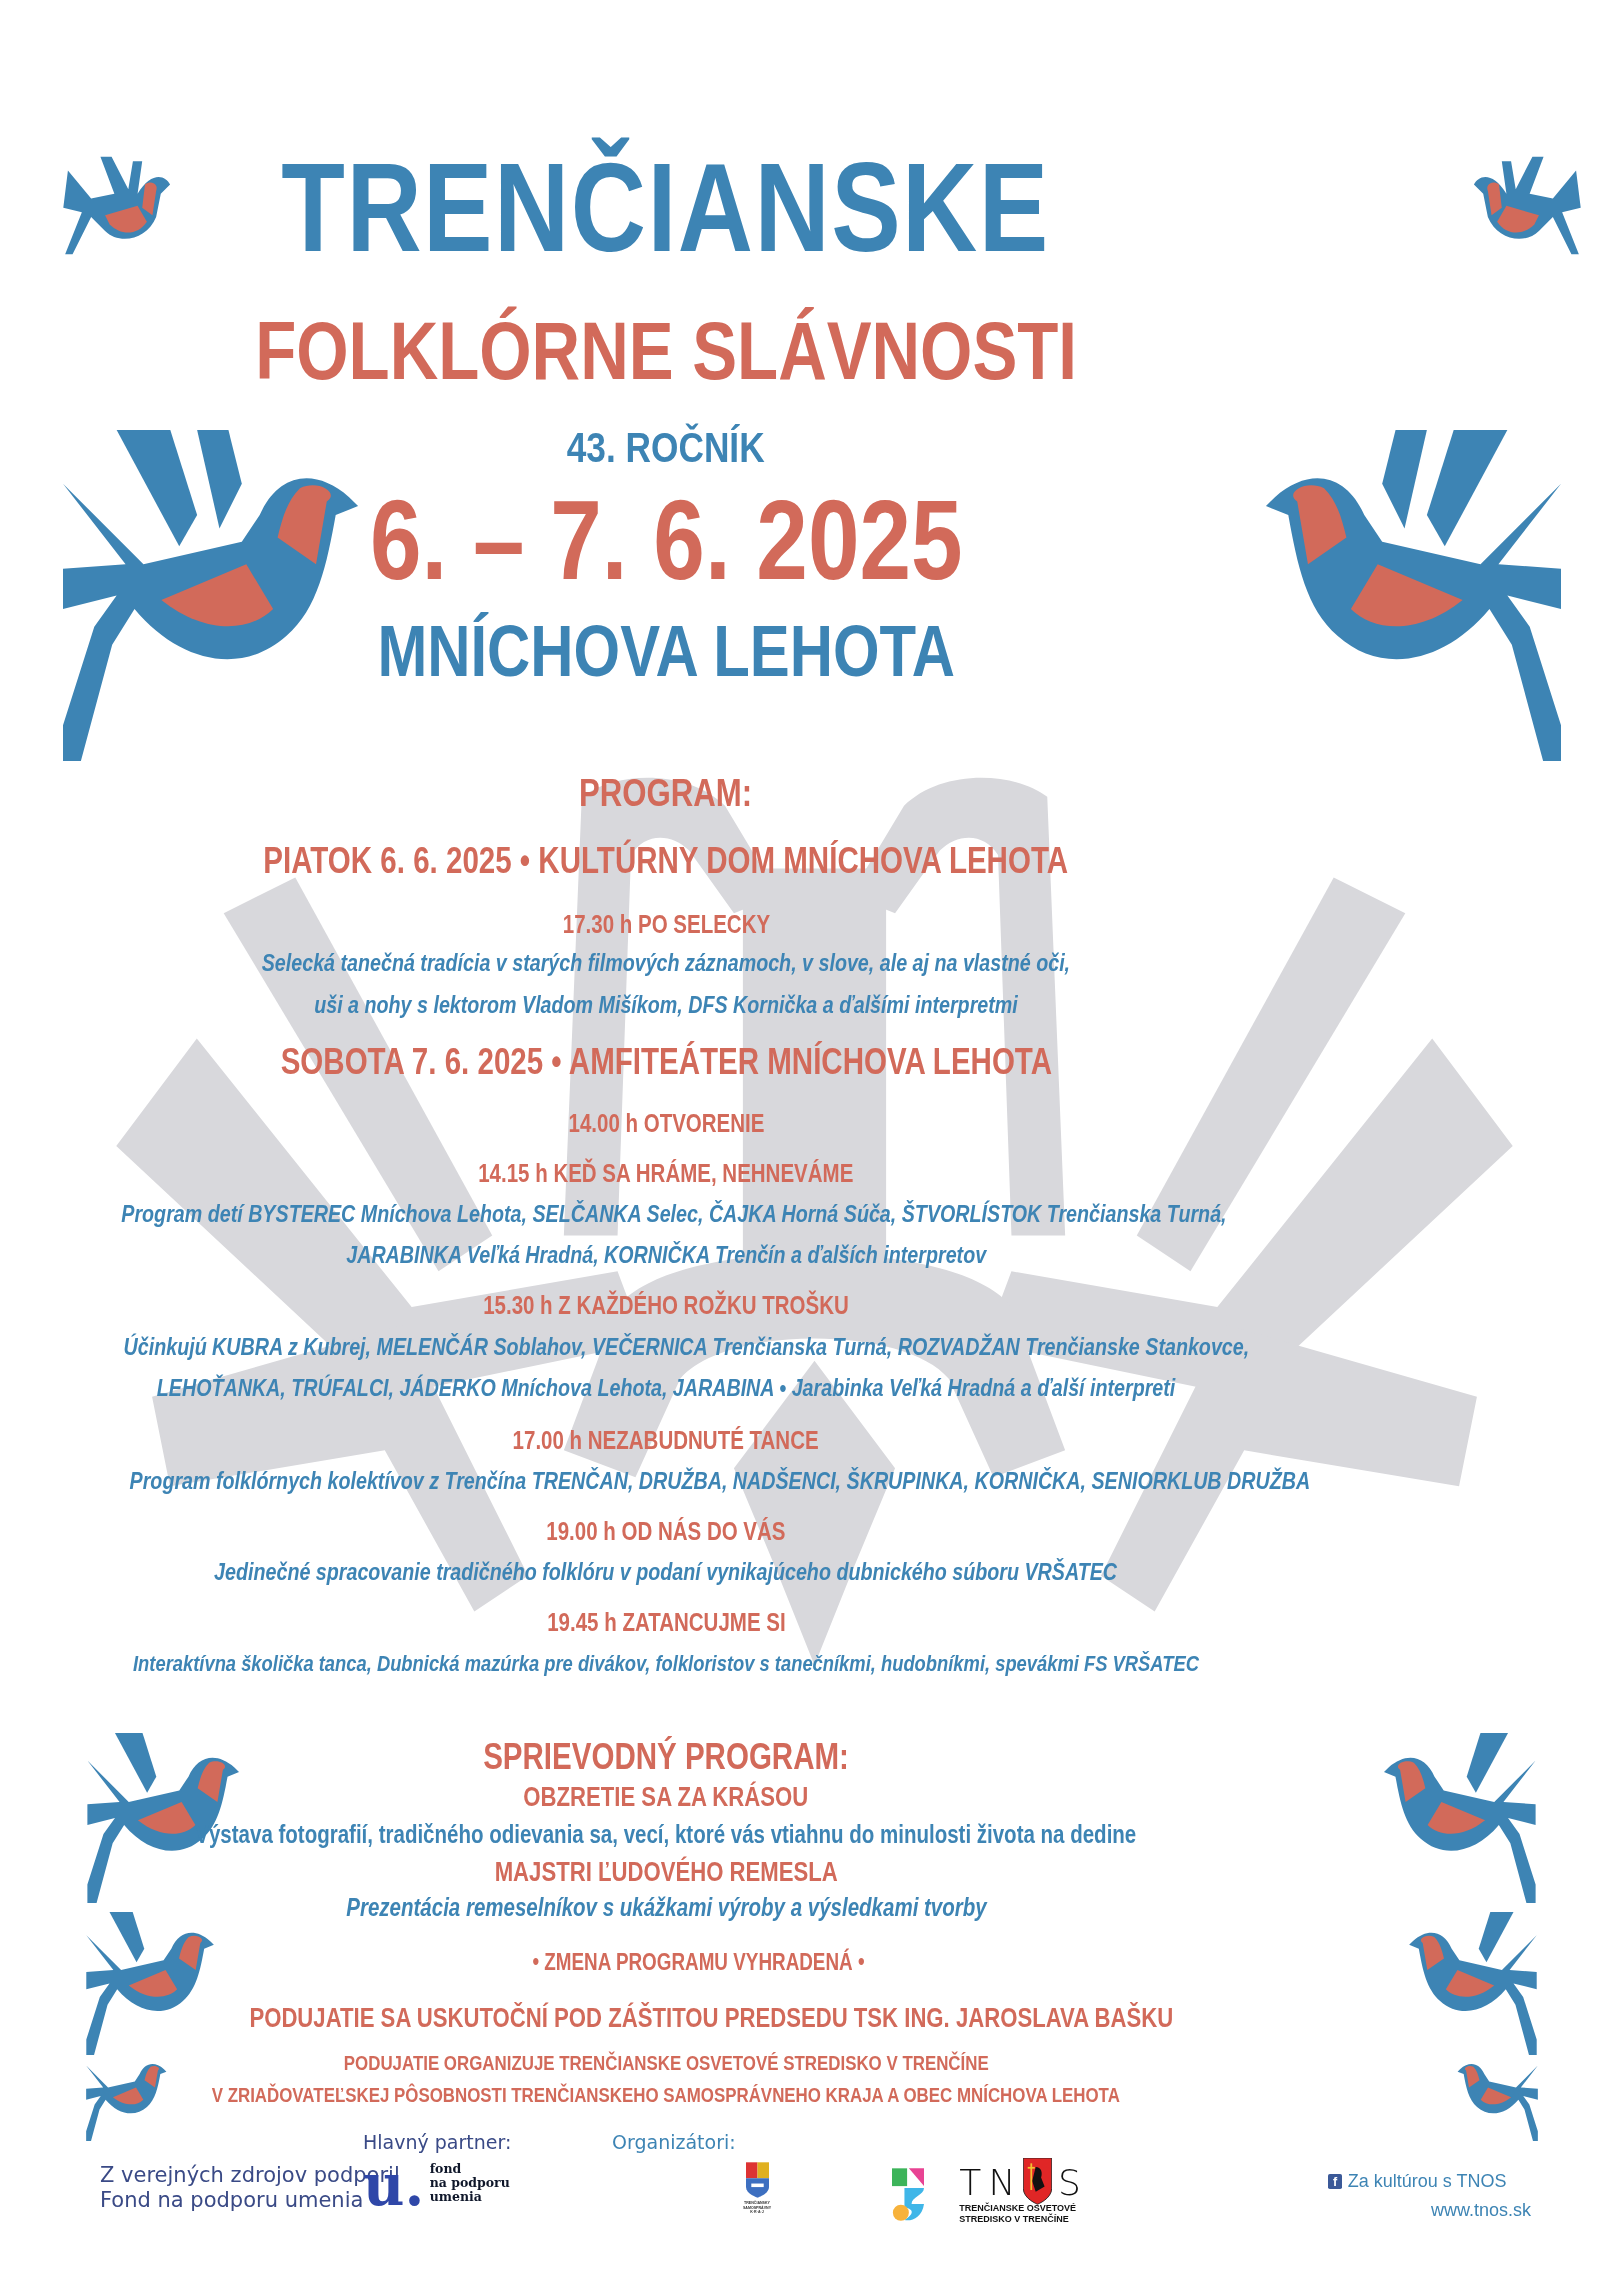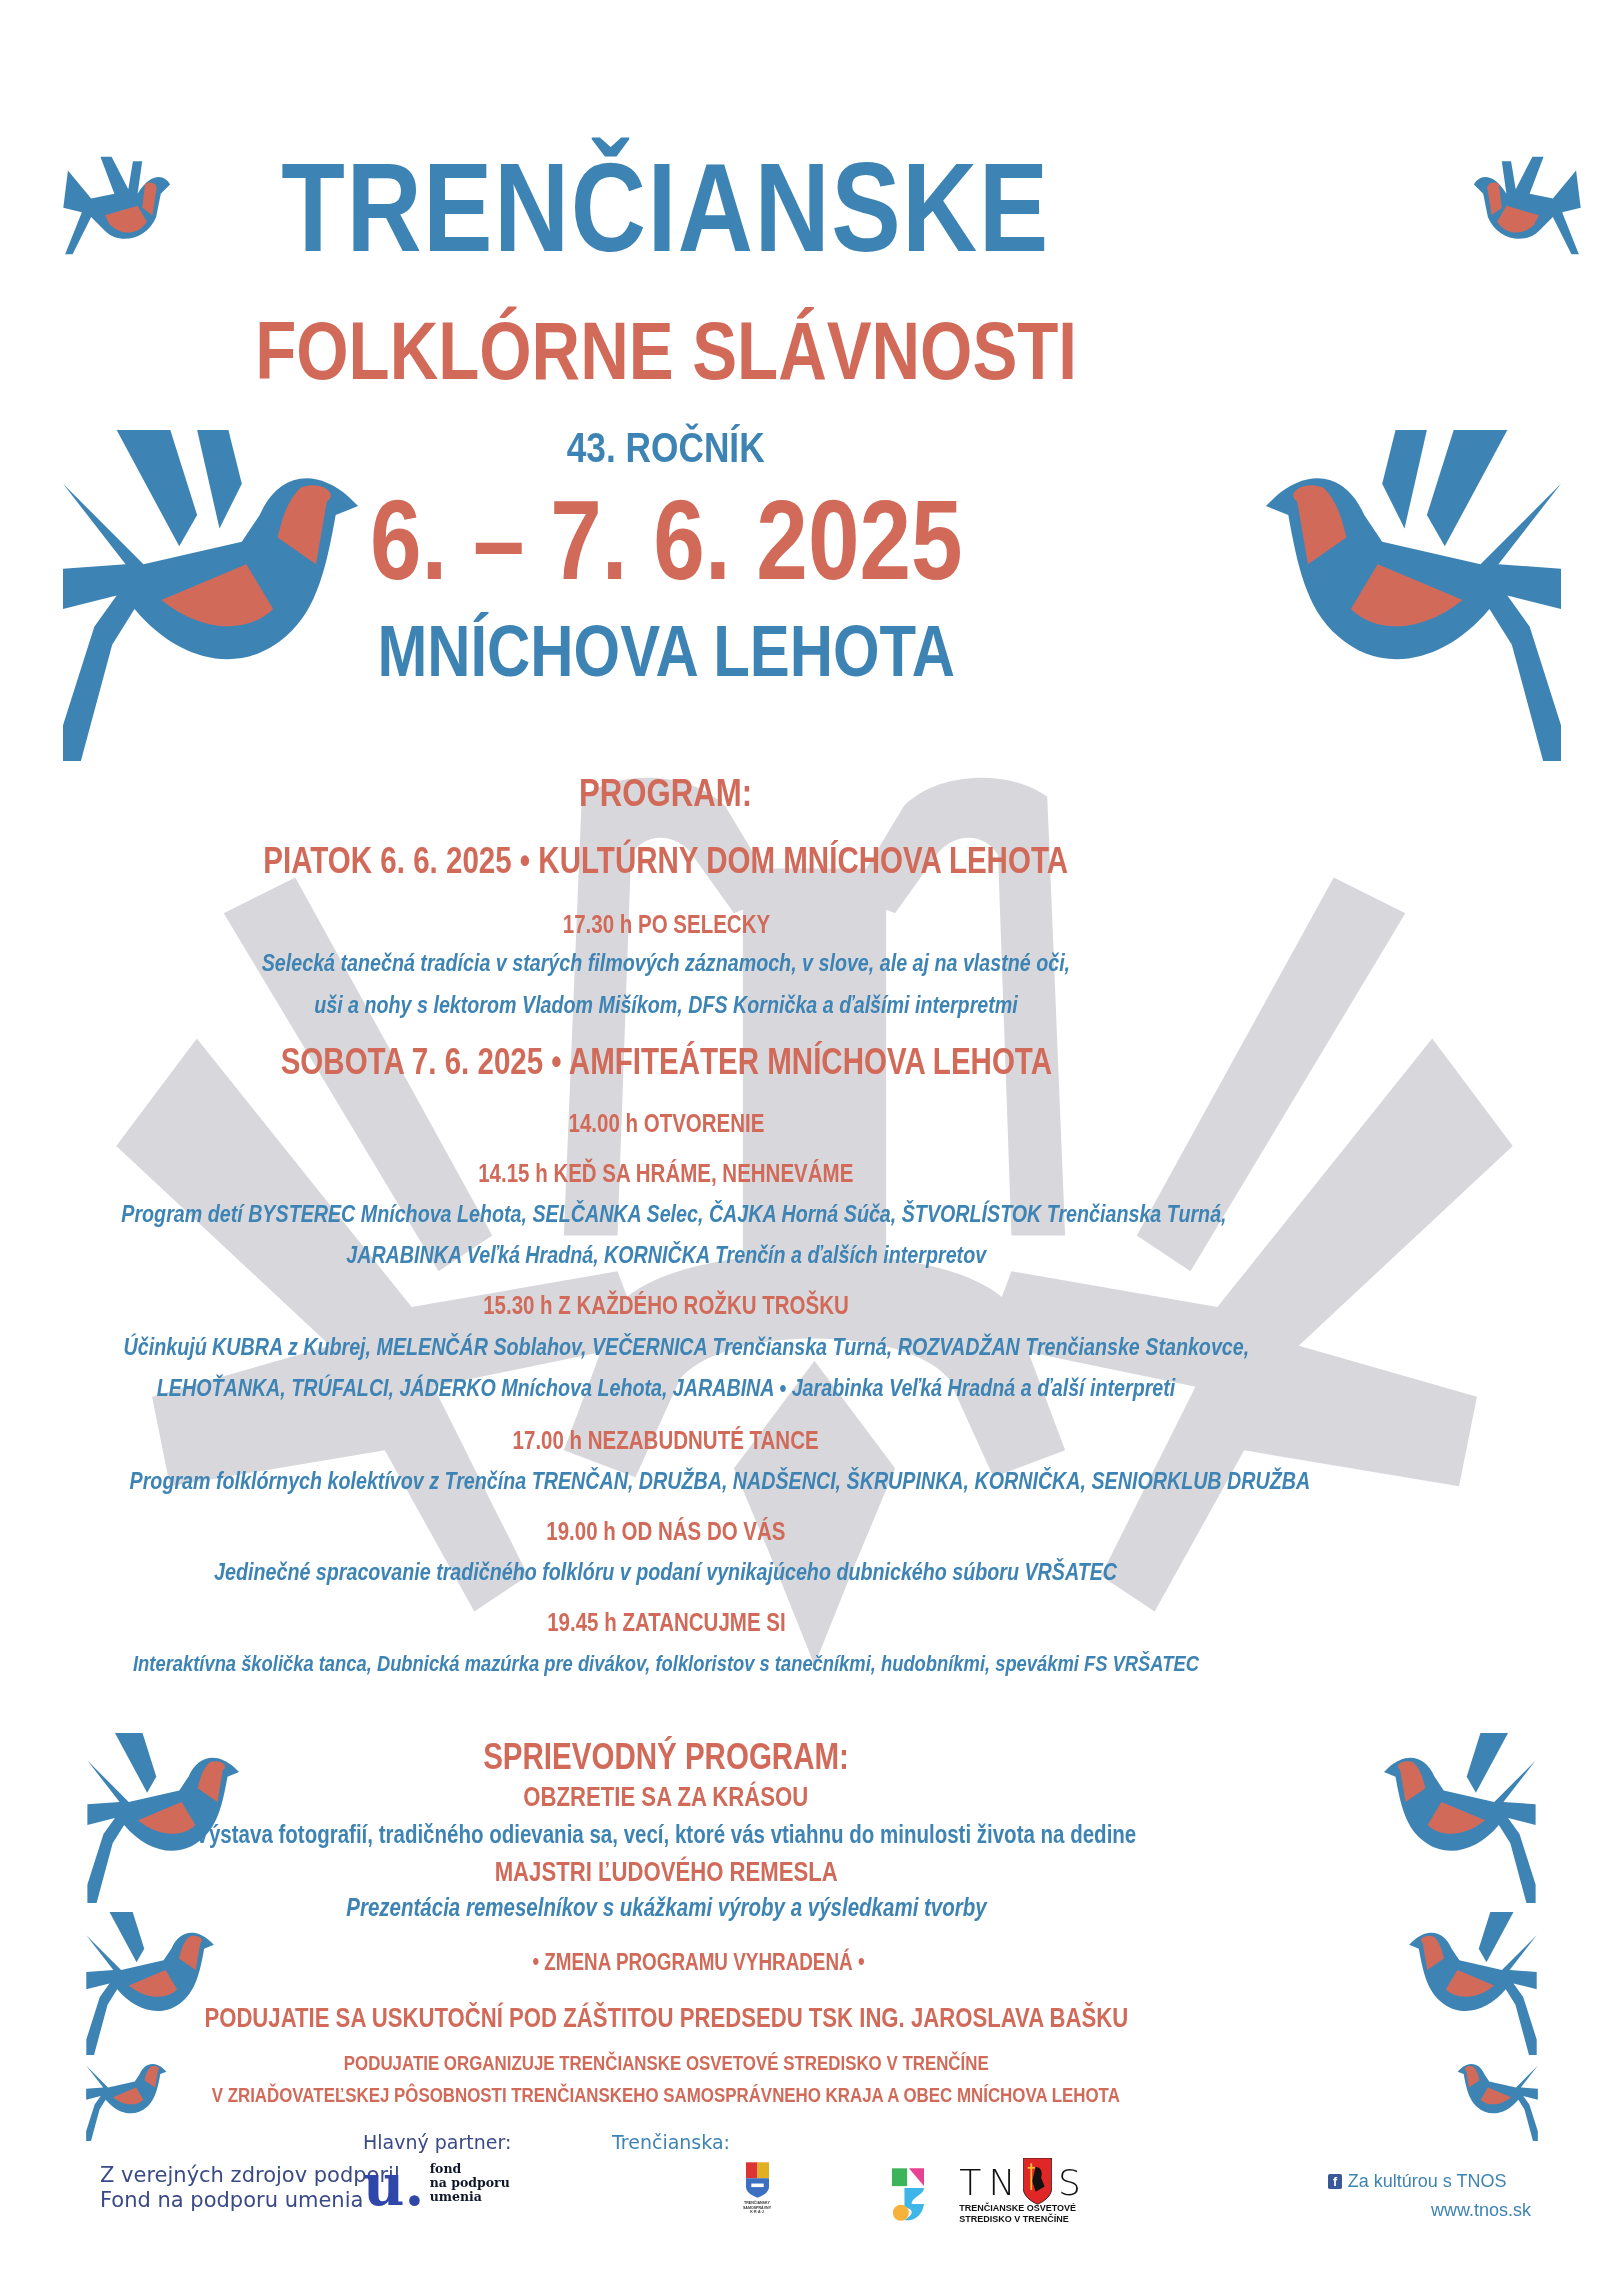--- a/index.html
+++ b/index.html
@@ -188,21 +188,21 @@
 </div>
 <div class="line" style="top:1857px;">
   <span class="narrow red b" style="font-size:27px;">MAJSTRI ĽUDOVÉHO REMESLA</span>
 </div>
 <div class="line" style="top:1893px;">
   <span class="narrow blue b it" style="font-size:25px;">Prezentácia remeselníkov s ukážkami výroby a výsledkami tvorby</span>
 </div>
 <div class="line" style="top:1949px;padding-left:32px;">
   <span class="narrow red b" style="font-size:23px;">• ZMENA PROGRAMU VYHRADENÁ •</span>
 </div>
-<div class="line" style="top:2003px;">
+<div class="line" style="top:2003px;padding-left:45px;">
   <span class="narrow red b" style="font-size:27px;">PODUJATIE SA USKUTOČNÍ POD ZÁŠTITOU PREDSEDU TSK ING. JAROSLAVA BAŠKU</span>
 </div>
 <div class="line" style="top:2051px;">
   <span class="narrow red b" style="font-size:20.6px;">PODUJATIE ORGANIZUJE TRENČIANSKE OSVETOVÉ STREDISKO V TRENČÍNE</span>
 </div>
 <div class="line" style="top:2083px;">
   <span class="narrow red b" style="font-size:20.6px;">V ZRIAĎOVATEĽSKEJ PÔSOBNOSTI TRENČIANSKEHO SAMOSPRÁVNEHO KRAJA A OBEC MNÍCHOVA LEHOTA</span>
 </div>
 
 <div class="abs footer-text" style="left:100px; top:2163px; font-size:21px; line-height:25px;">
@@ -213,21 +213,21 @@
 <div class="abs footer-text" style="left:363px; top:2131px; font-size:19px;">Hlavný partner:</div>
 <div class="abs" style="left:363px; top:2158px; height:63px; display:flex; align-items:flex-start;">
   <span style="font-family:'DejaVu Serif', serif; font-weight:bold; font-size:57px; color:#2f47a8; line-height:54px;">u.</span>
   <span style="font-family:'DejaVu Serif', serif; font-size:12.5px; color:#0f172a; line-height:14.3px; margin-left:5.4px; margin-top:3.6px; font-weight:bold;">
     <div>fond</div>
     <div>na podporu</div>
     <div>umenia</div>
   </span>
 </div>
 
-<div class="abs" style="left:612px; top:2131px; font-size:19px; color:#3d84b4; font-family:'DejaVu Sans', sans-serif;">Trenčianska:</div>
+<div class="abs" style="left:612px; top:2131px; font-size:19px; color:#3d84b4; font-family:'DejaVu Sans', sans-serif;">Organizátori:</div>
 
 <div class="abs" style="left:739px; top:2162px; width:36px; text-align:center;">
   <svg width="23" height="36" viewBox="0 0 26 40">
     <rect x="0" y="0" width="13" height="18" fill="#d33"></rect>
     <rect x="13" y="0" width="13" height="18" fill="#e0b020"></rect>
     <path d="M0 18 H26 V28 C26 36 13 40 13 40 C13 40 0 36 0 28 Z" fill="#3d6fc0"></path>
     <rect x="6" y="24" width="14" height="4" fill="#ffffff"></rect>
   </svg>
   <div style="font-size:3.6px; line-height:4.5px; color:#333; font-weight:bold;">
     <div>TRENČIANSKY</div>

